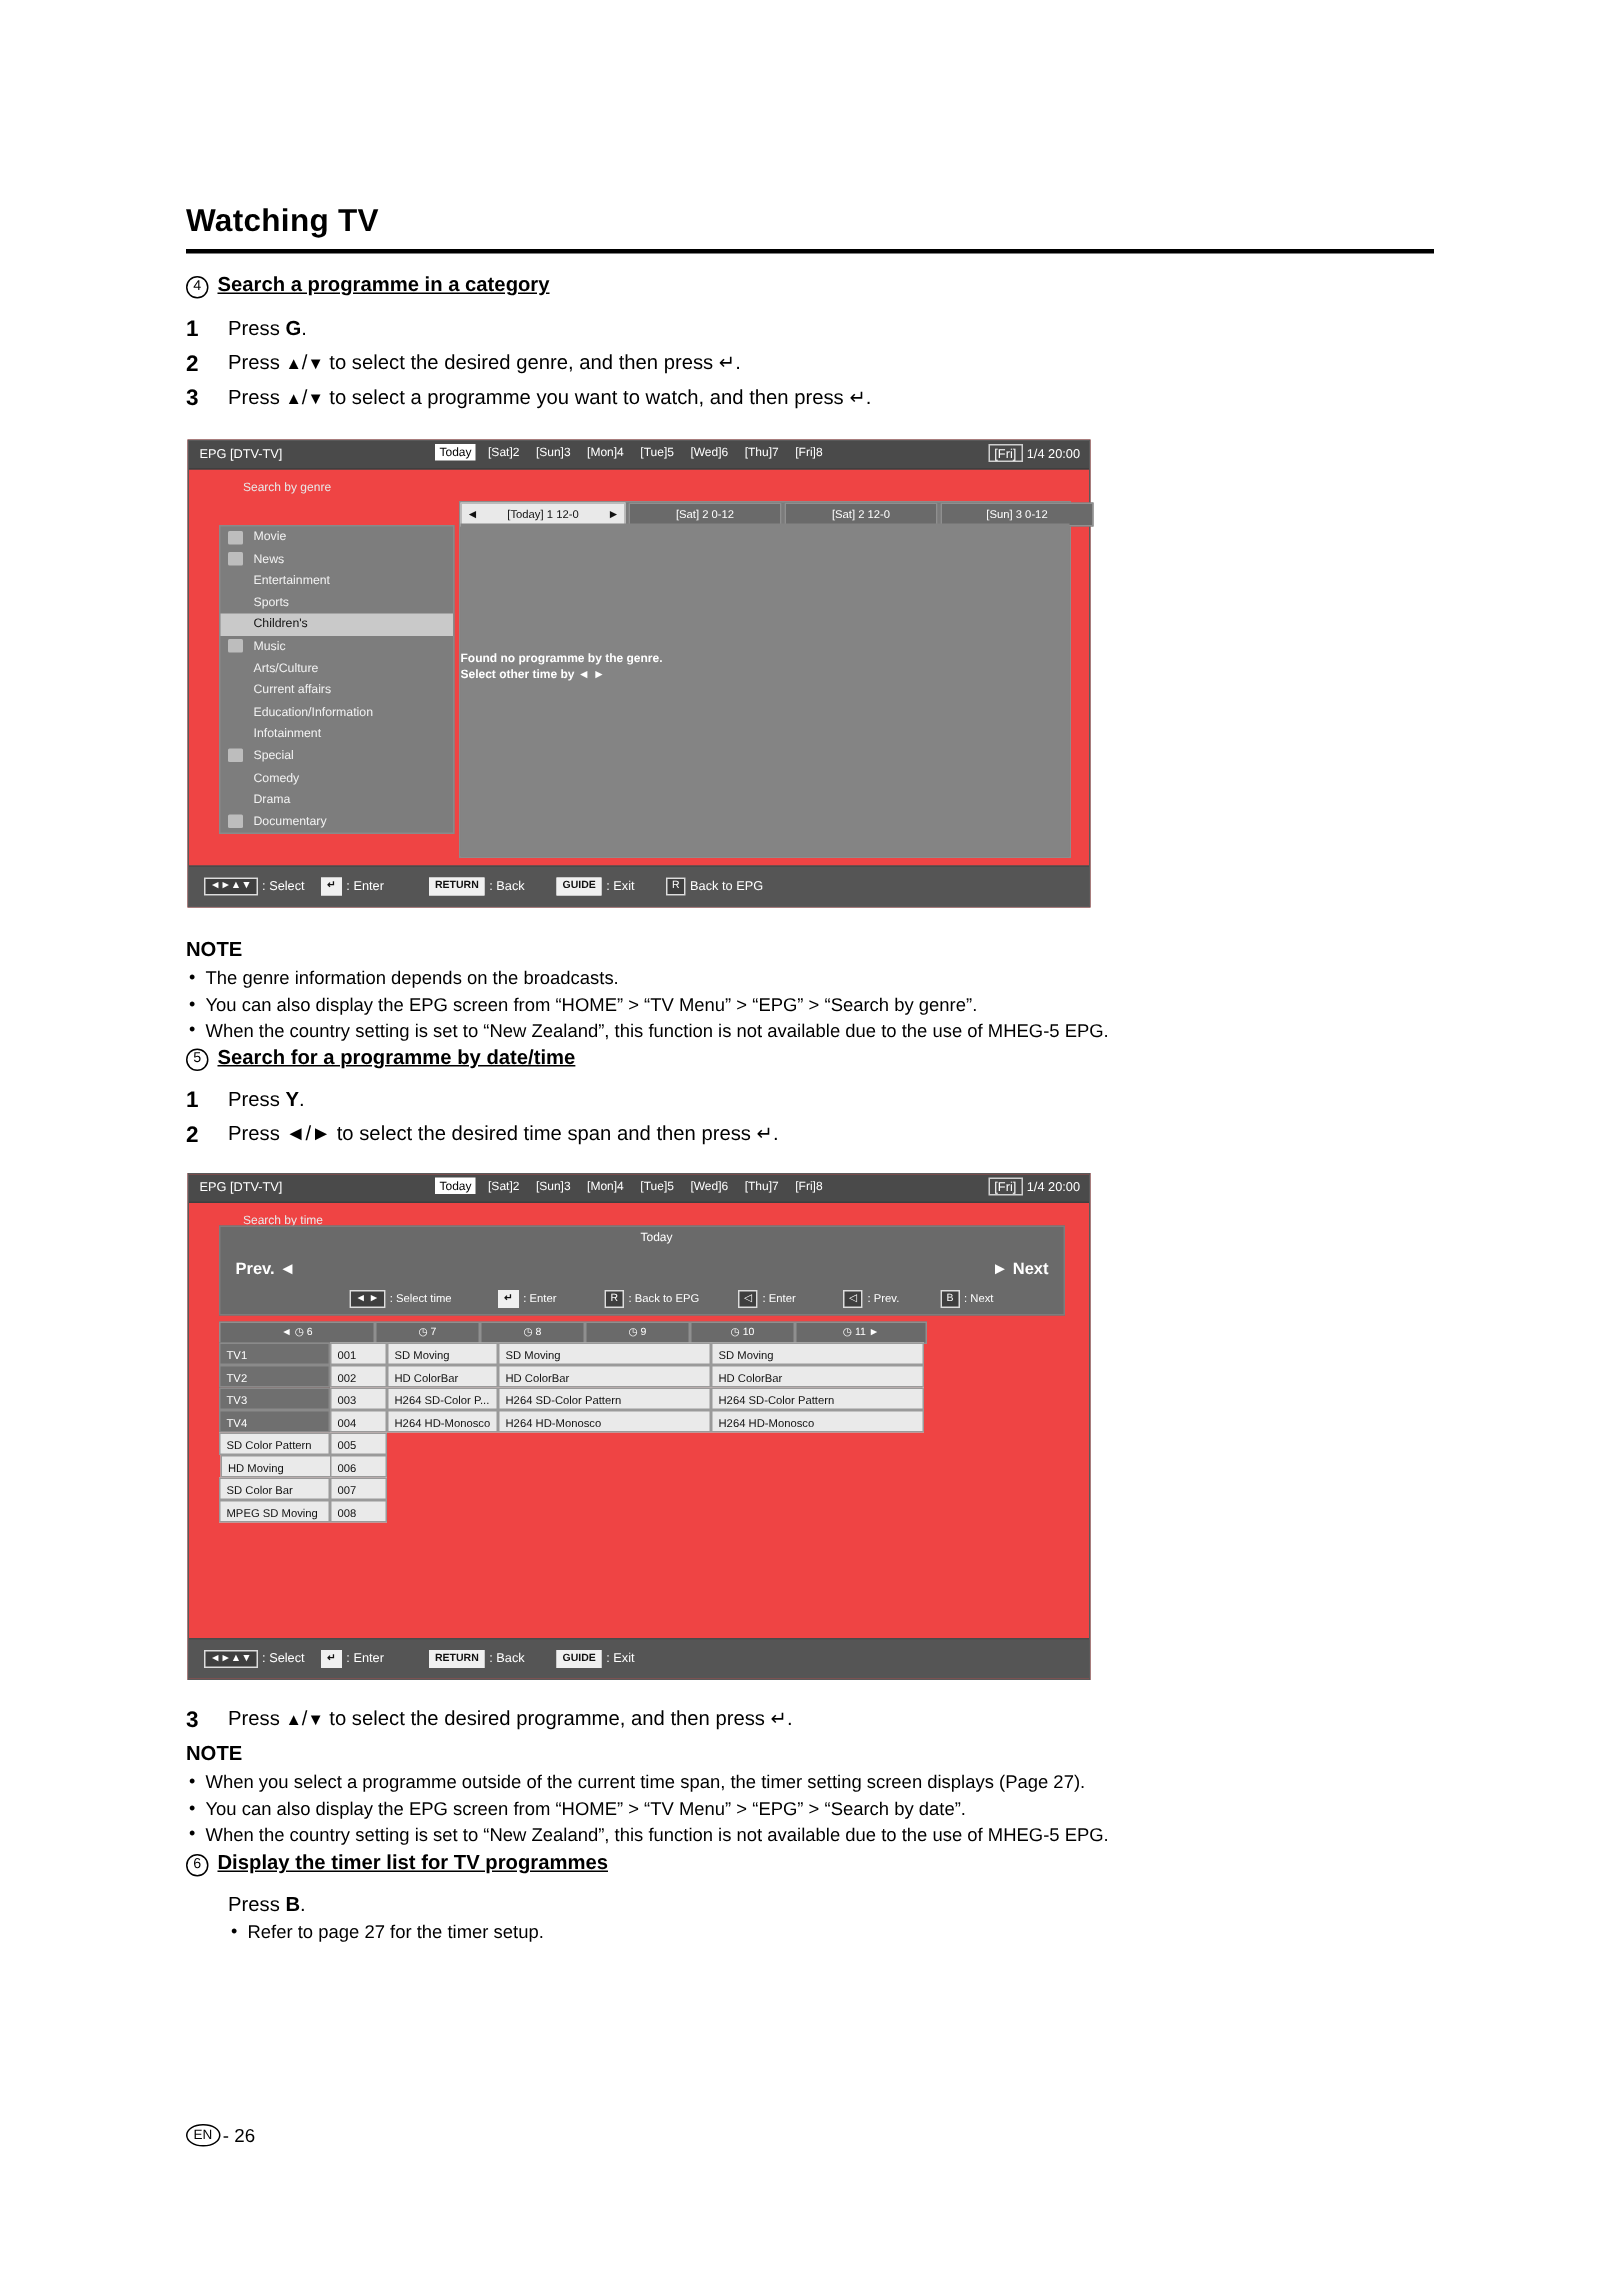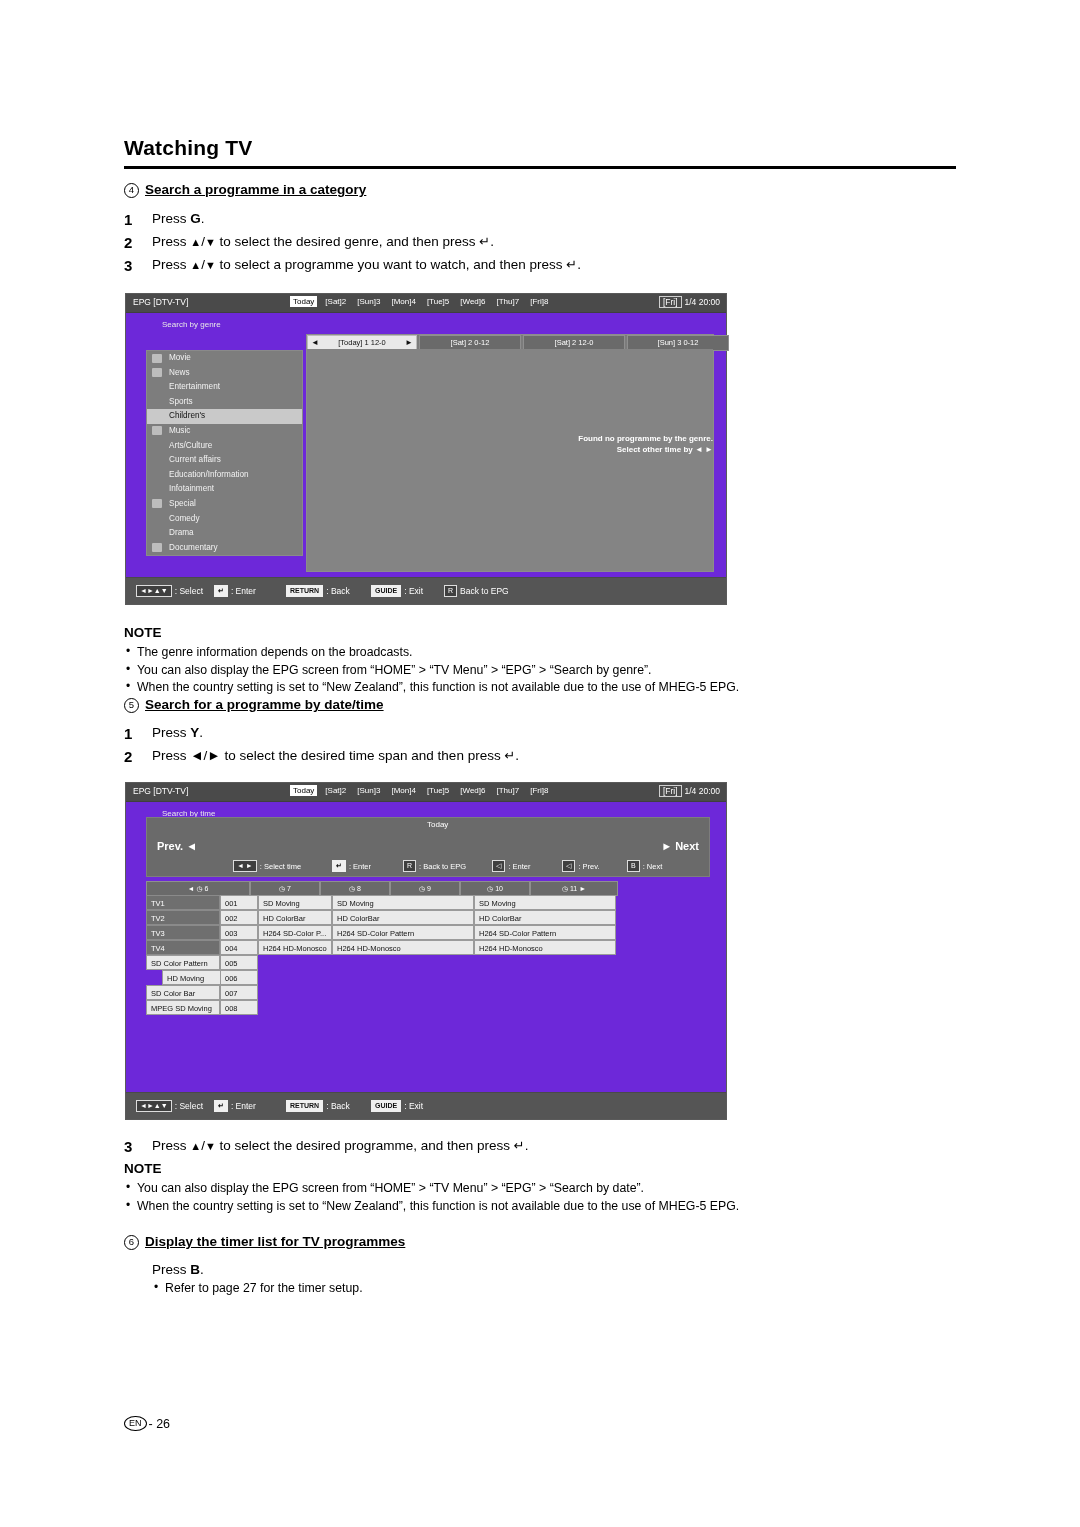--- a/index.html
+++ b/index.html
@@ -41,21 +41,21 @@
   .enter-gl{font-family:"DejaVu Sans",sans-serif;font-size:13px;}
 
   
   .note-title{position:absolute;font-size:13.5px;font-weight:bold;}
   .note-list{position:absolute;font-size:12.3px;line-height:17.5px;}
   .note-list div{position:relative;padding-left:13px;}
   .note-list div:before{content:"\2022";position:absolute;left:2px;top:-1px;font-size:12px;}
 
   
   .shot{
-    position:absolute;background:#6d28d9;border:1px solid #5a5a5a;
+    position:absolute;background:#ef4444;border:1px solid #5a5a5a;
     font-family:"Liberation Sans", sans-serif;color:#fff;
   }
   .shot-top{
     position:absolute;left:0;top:0;right:0;height:18px;background:#4a4a4a;
     border-bottom:1px solid #3f3f3f;
   }
   .shot-top .lbl{position:absolute;left:7px;top:3px;font-size:8.5px;}
   .daytabs{position:absolute;left:164px;top:2px;font-size:8px;}
   .daytabs span{display:inline-block;margin-right:5px;padding:1px 3px;}
   .daytabs span.sel{background:#fff;color:#000;}
@@ -82,21 +82,21 @@
     border:1px solid #8c8c8c;
   }
   .grid-head{position:absolute;left:0;top:0;right:0;height:14px;}
   .grid-head .cell{
     position:absolute;top:0;height:14px;line-height:14px;font-size:7.5px;
     background:#6a6a6a;border:1px solid #8f8f8f;color:#fff;text-align:center;
   }
   .grid-head .cell.sel{background:#e9e9e9;color:#111;border-color:#bbb;}
   .gh-arrow{position:absolute;top:1px;font-size:8px;line-height:11px;}
   .nomsg{
-    position:absolute;left:0;right:0;top:98px;text-align:right;font-size:8px;
+    position:absolute;left:0;right:0;top:98px;text-align:left;font-size:8px;
     font-weight:bold;line-height:11px;color:#fff;
   }
   .grid-body{position:absolute;left:0;right:0;top:14px;bottom:0;background:#848484;}
 
   
   .legend{
     position:absolute;left:0;right:0;bottom:0;height:26px;background:#555;
     border-top:1px solid #4a4a4a;font-size:8.5px;
   }
   .legend .item{position:absolute;top:7px;white-space:nowrap;}
@@ -310,21 +310,21 @@
         <div class="c" style="left:74px;width:38px;">004</div>
         <div class="c" style="left:112px;width:74px;">H264 HD-Monosco</div>
         <div class="c" style="left:186px;width:142px;">H264 HD-Monosco</div>
         <div class="c" style="left:328px;width:142px;">H264 HD-Monosco</div>
       </div>
       <div class="ch-row">
         <div class="c" style="left:0;width:74px;">SD Color Pattern</div>
         <div class="c" style="left:74px;width:38px;">005</div>
       </div>
       <div class="ch-row">
-        <div class="c" style="left:16px;width:74px;">HD Moving</div>
+        <div class="c" style="left:1px;width:74px;">HD Moving</div>
         <div class="c" style="left:74px;width:38px;">006</div>
       </div>
       <div class="ch-row">
         <div class="c" style="left:0;width:74px;">SD Color Bar</div>
         <div class="c" style="left:74px;width:38px;">007</div>
       </div>
       <div class="ch-row">
         <div class="c" style="left:0;width:74px;">MPEG SD Moving</div>
         <div class="c" style="left:74px;width:38px;">008</div>
       </div>
@@ -338,20 +338,21 @@
     </div>
   </div>
 
   <div class="step" style="left:124px;top:1138px;">
     <span class="num">3</span>
     <span class="txt">Press <span class="tri-up">▲</span>/<span class="tri-up">▼</span> to select the desired programme, and then press <span class="enter-gl">↵</span>.</span>
   </div>
 
   <div class="note-title" style="left:124px;top:1161px;">NOTE</div>
   <div class="note-list" style="left:124px;top:1180px;width:840px;">
+    <div>When you select a programme outside of the current time span, the timer setting screen displays (Page 27).</div>
     <div>You can also display the EPG screen from “HOME” &gt; “TV Menu” &gt; “EPG” &gt; “Search by date”.</div>
     <div>When the country setting is set to “New Zealand”, this function is not available due to the use of MHEG-5 EPG.</div>
   </div>
 
   <div class="sec-head" style="left:124px;top:1234px;">
     <span class="circ">6</span><span>Display the timer list for TV programmes</span>
   </div>
   <div class="step" style="left:152px;top:1262px;">
     <span class="txt" style="margin-left:0;">Press <span class="b">B</span>.</span>
   </div>

